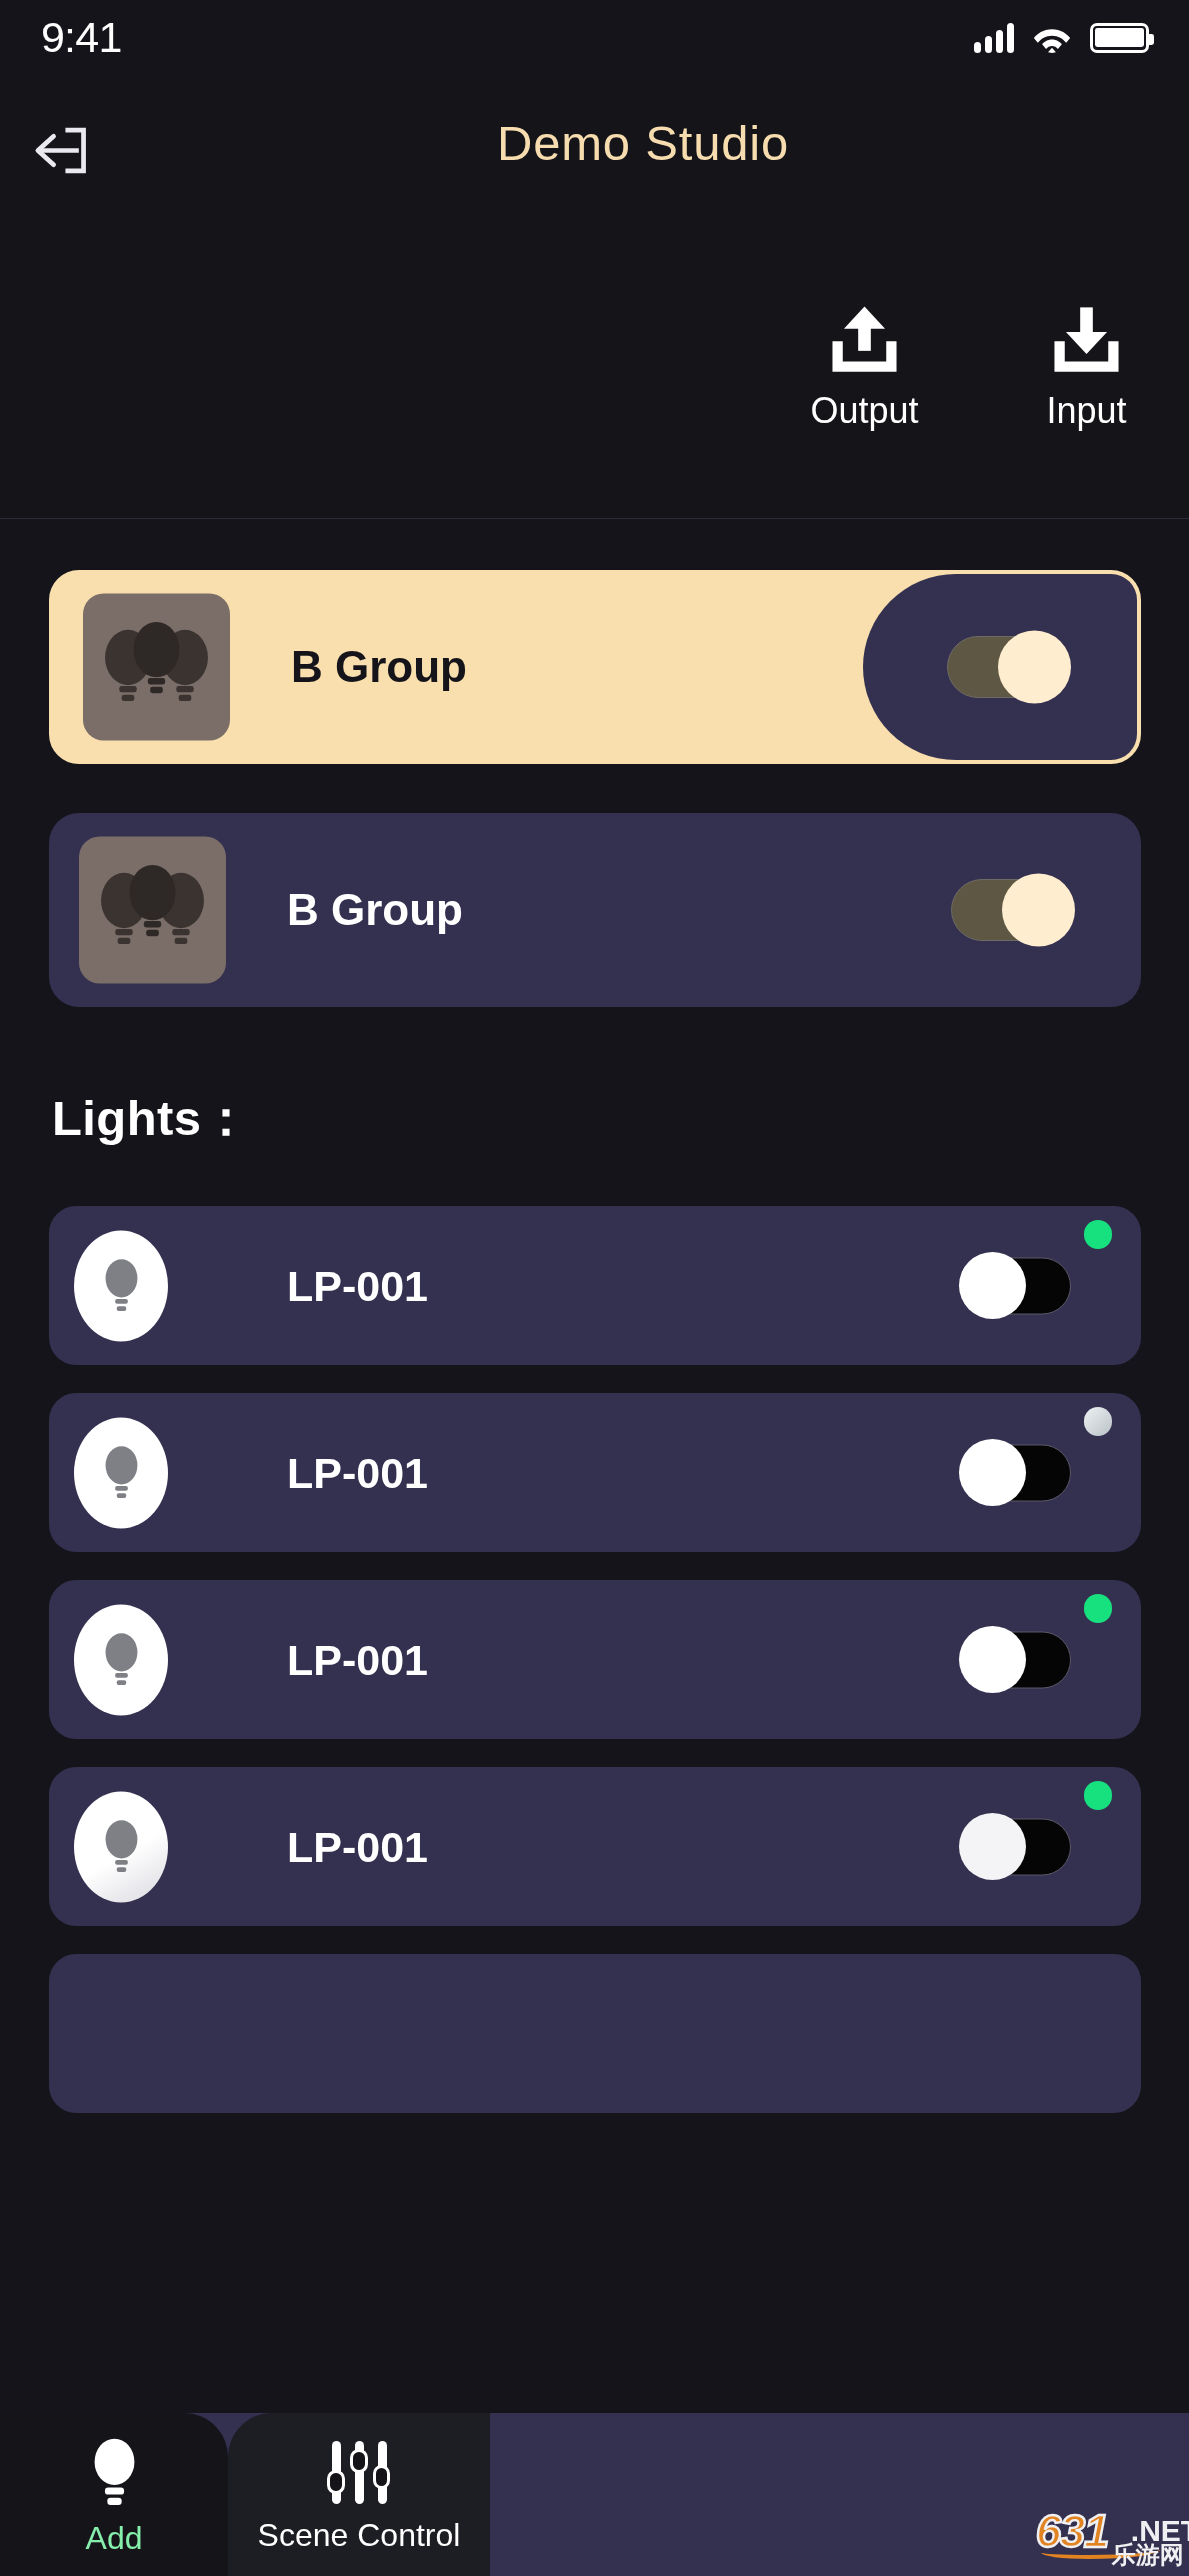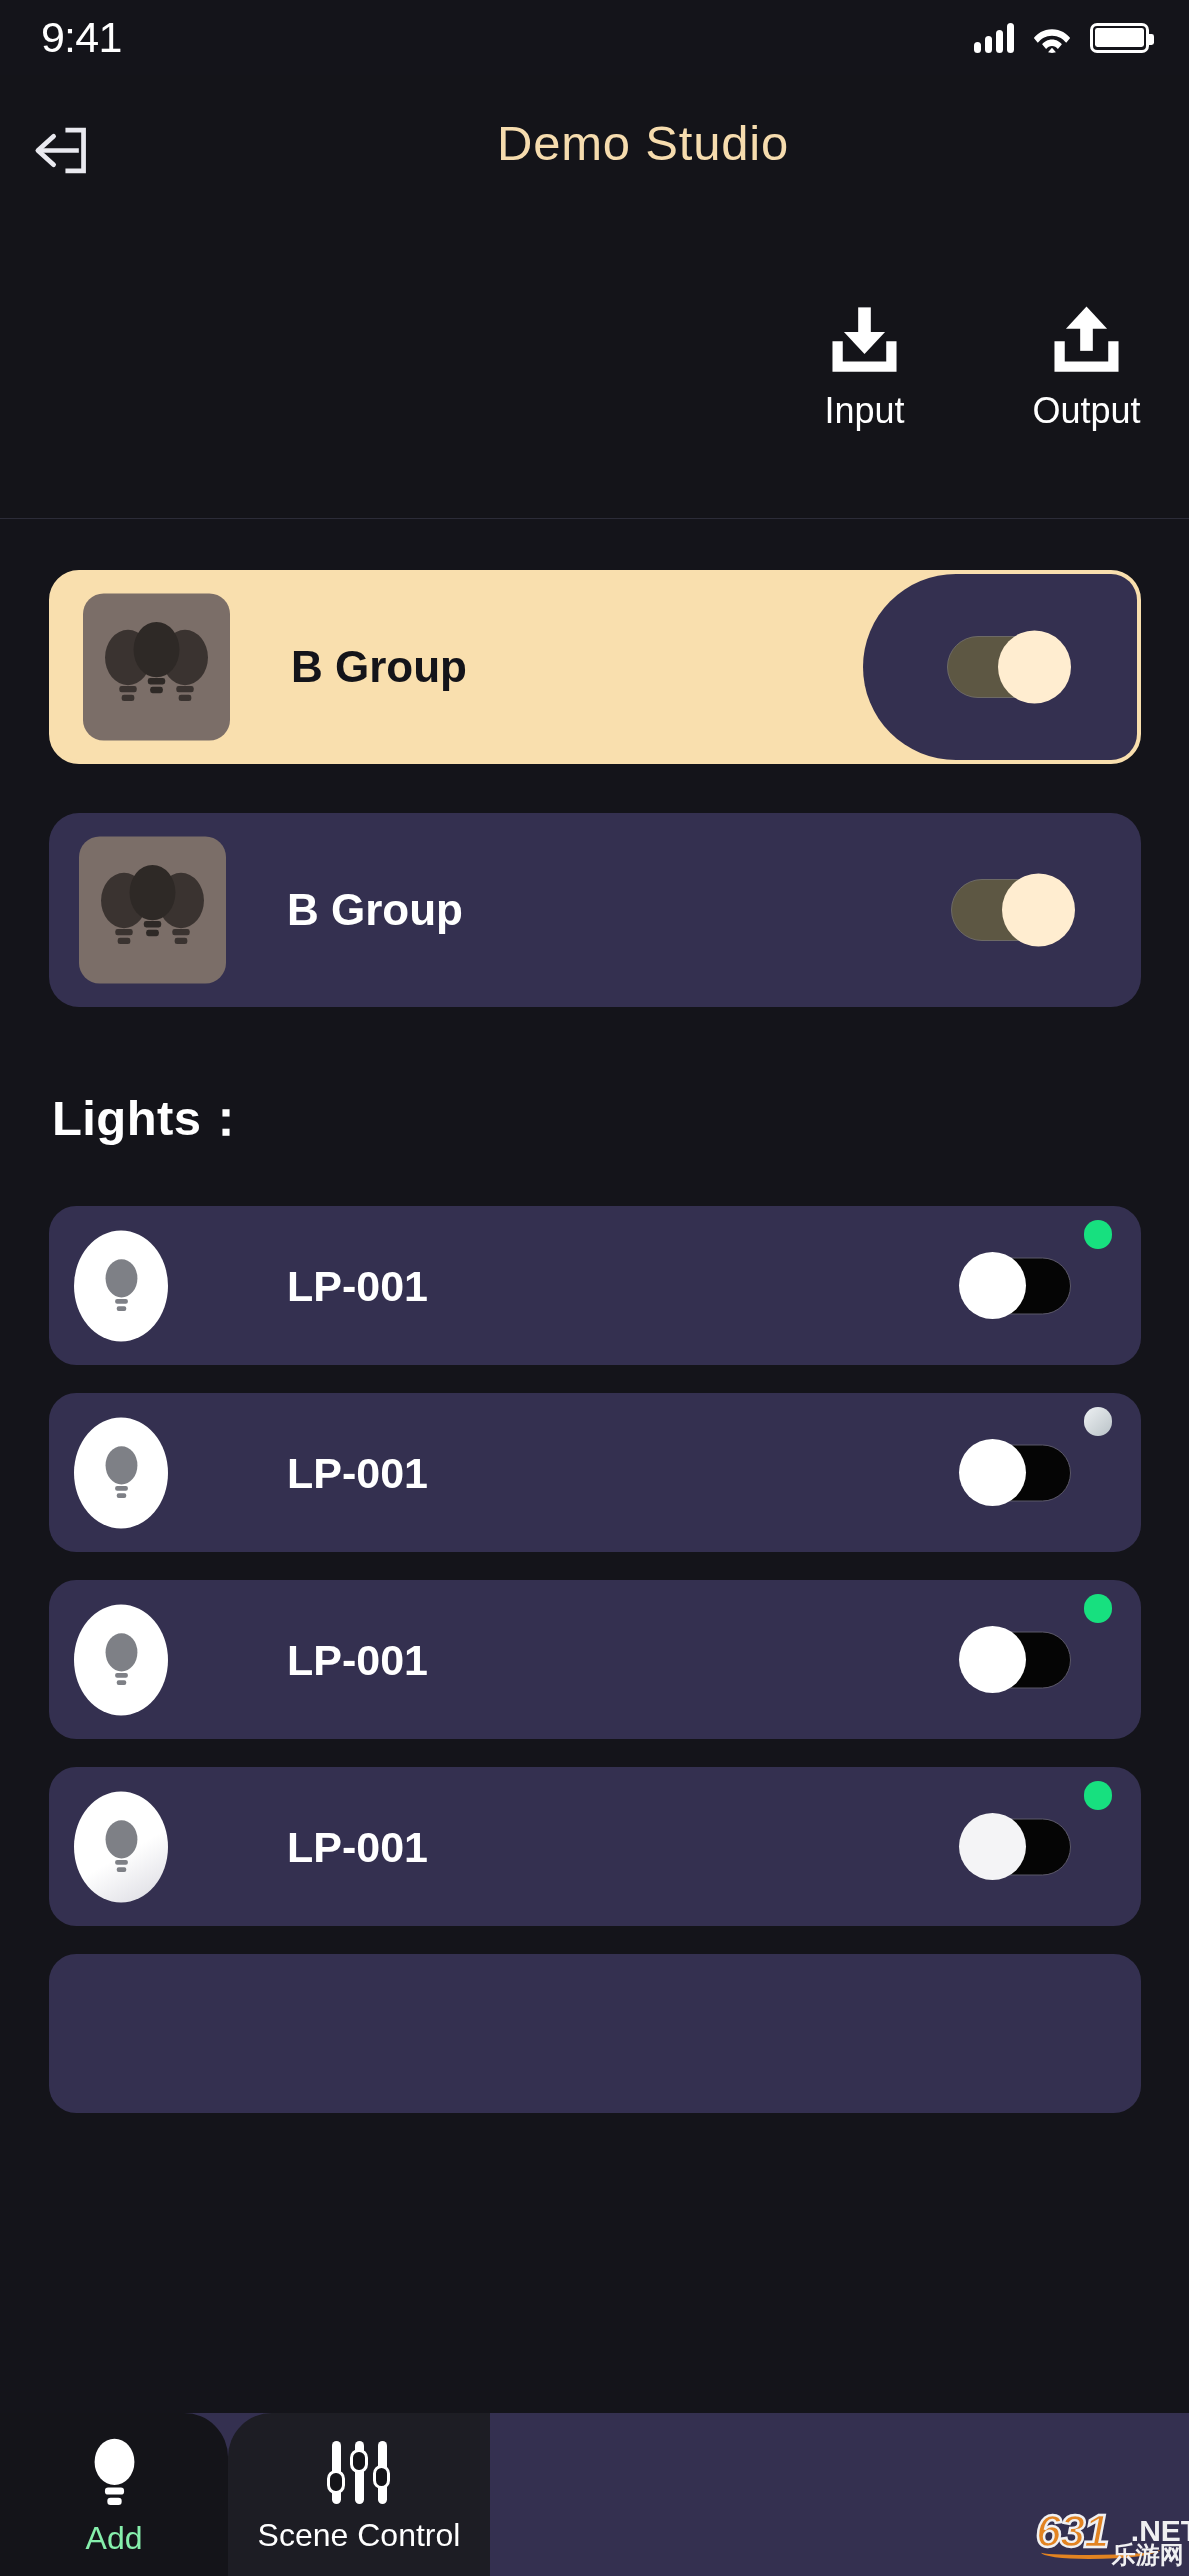--- a/index.html
+++ b/index.html
@@ -267,36 +267,36 @@
         <polyline points="30,22 10,40 30,58" stroke="#e9e9ef" stroke-width="6" fill="none" stroke-linecap="round" stroke-linejoin="round"></polyline>
       </svg>
     </div>
 
     <div class="title">Demo Studio</div>
 
     <div class="io-row">
       <div class="io-btn">
         <span>
           <svg width="67" height="68" viewBox="0 0 84 86">
+            <path d="M42 20 L42 58" stroke="#fff" stroke-width="16" stroke-linecap="butt"></path>
+            <polygon points="42,2 16,30 68,30" fill="#fff"></polygon>
+            <polyline points="8,46 8,78 76,78 76,46" stroke="#fff" stroke-width="13" fill="none" stroke-linejoin="miter"></polyline>
+          </svg>
+        </span>
+        <span class="io-label">Output</span>
+      </div>
+      <div class="io-btn">
+        <span>
+          <svg width="67" height="68" viewBox="0 0 84 86">
             <path d="M42 3 L42 46" stroke="#fff" stroke-width="16" stroke-linecap="butt"></path>
             <polygon points="42,62 16,34 68,34" fill="#fff"></polygon>
             <polyline points="8,46 8,78 76,78 76,46" stroke="#fff" stroke-width="13" fill="none" stroke-linejoin="miter"></polyline>
           </svg>
         </span>
         <span class="io-label">Input</span>
-      </div>
-      <div class="io-btn">
-        <span>
-          <svg width="67" height="68" viewBox="0 0 84 86">
-            <path d="M42 20 L42 58" stroke="#fff" stroke-width="16" stroke-linecap="butt"></path>
-            <polygon points="42,2 16,30 68,30" fill="#fff"></polygon>
-            <polyline points="8,46 8,78 76,78 76,46" stroke="#fff" stroke-width="13" fill="none" stroke-linejoin="miter"></polyline>
-          </svg>
-        </span>
-        <span class="io-label">Output</span>
       </div>
     </div>
   </div>
 
   <div class="content">
 
 
     <div class="group-card active">
       <div class="notch"></div>
       <div class="grp-icon">

